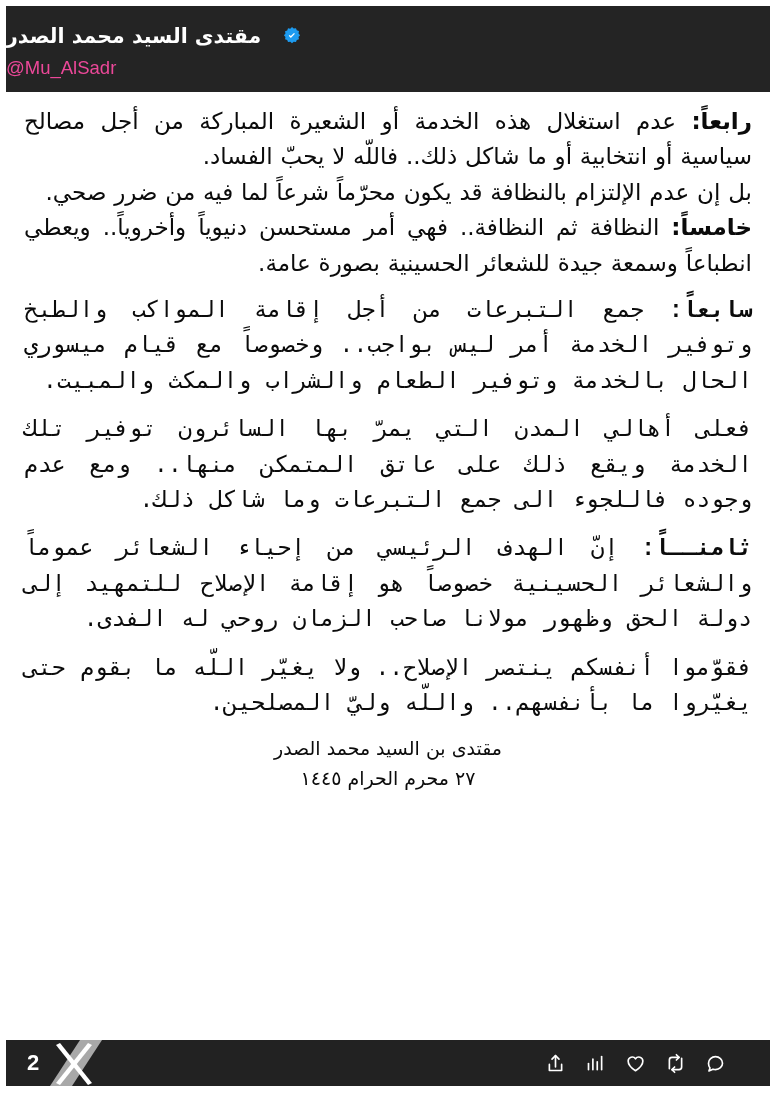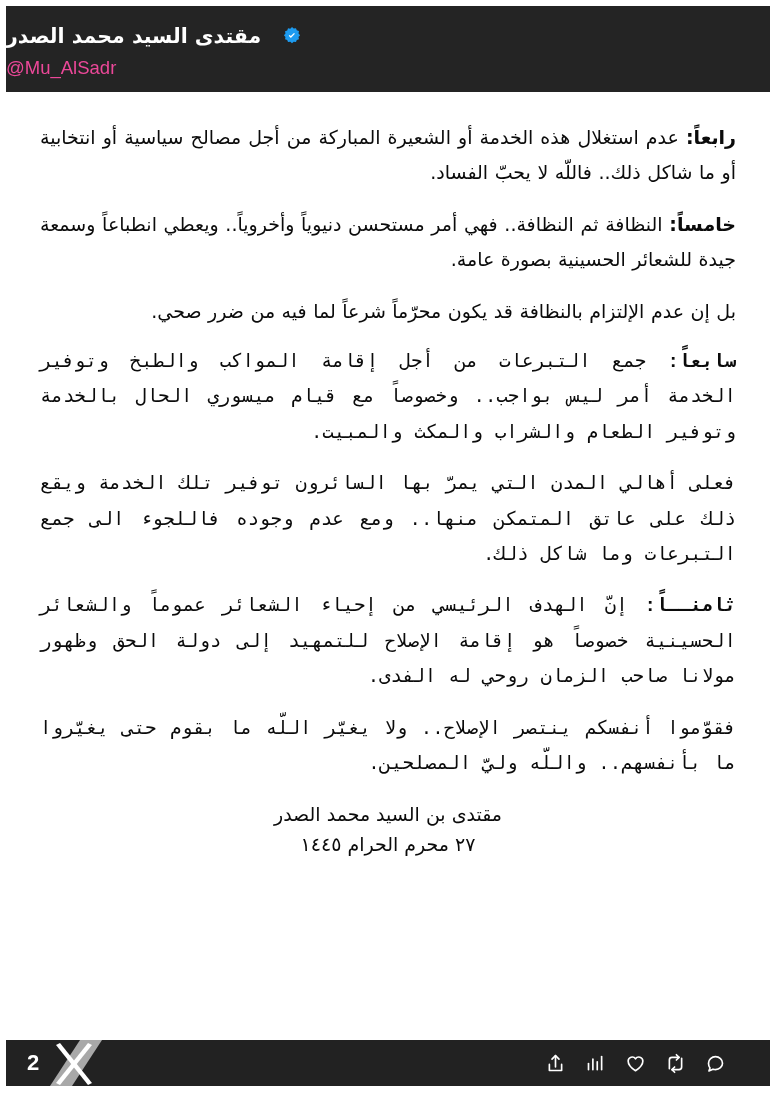--- a/index.html
+++ b/index.html
@@ -67,25 +67,25 @@
     position: absolute;
     top: 104px;
     left: 24px;
     right: 24px;
     bottom: 74px;
     direction: rtl;
     text-align: right;
     color: #0b0b0b;
   }
   .para {
-    font-size: 19px;
+    font-size: 23px;
     line-height: 35.4px;
     text-align: justify;
     text-align-last: right;
-    margin: 16px;
+    margin: 0;
     letter-spacing: 0;
     word-spacing: 0.5px;
   }
   .para.gap {
     margin-top: 13px;
     font-family: Liberation Mono, monospace;
   }
   .para b {
     font-weight: bold;
   }
@@ -164,23 +164,23 @@
         </svg>
       </span>
     </div>
     <div class="account-handle">@Mu_AlSadr</div>
   </div>
 
   <div class="content">
 
     <p class="para"><b>رابعاً:</b><span> عدم استغلال هذه الخدمة أو الشعيرة المباركة من أجل مصالح سياسية أو انتخابية أو ما شاكل ذلك.. فاللّه لا يحبّ الفساد.</span></p>
 
+    <p class="para"><span>بل إن عدم الإلتزام بالنظافة قد يكون محرّماً شرعاً لما فيه من ضرر صحي.</span></p>
+
     <p class="para"><b>خامساً:</b><span> النظافة ثم النظافة.. فهي أمر مستحسن دنيوياً وأخروياً.. ويعطي انطباعاً وسمعة جيدة للشعائر الحسينية بصورة عامة.</span></p>
-
-    <p class="para"><span>بل إن عدم الإلتزام بالنظافة قد يكون محرّماً شرعاً لما فيه من ضرر صحي.</span></p>
 
 
     <p class="para gap"><b>سابعاً:</b><span> جمع التبرعات من أجل إقامة المواكب والطبخ وتوفير الخدمة أمر ليس بواجب.. وخصوصاً مع قيام ميسوري الحال بالخدمة وتوفير الطعام والشراب والمكث والمبيت.</span></p>
 
     <p class="para gap"><span>فعلى أهالي المدن التي يمرّ بها السائرون توفير تلك الخدمة ويقع ذلك على عاتق المتمكن منها.. ومع عدم وجوده فاللجوء الى جمع التبرعات وما شاكل ذلك.</span></p>
 
     <p class="para gap"><b>ثامنــاً:</b><span> إنّ الهدف الرئيسي من إحياء الشعائر عموماً والشعائر الحسينية خصوصاً هو إقامة الإصلاح للتمهيد إلى دولة الحق وظهور مولانا صاحب الزمان روحي له الفدى.</span></p>
 
 
     <p class="para gap"><span>فقوّموا أنفسكم ينتصر الإصلاح.. ولا يغيّر اللّه ما بقوم حتى يغيّروا ما بأنفسهم.. واللّه وليّ المصلحين.</span></p>

